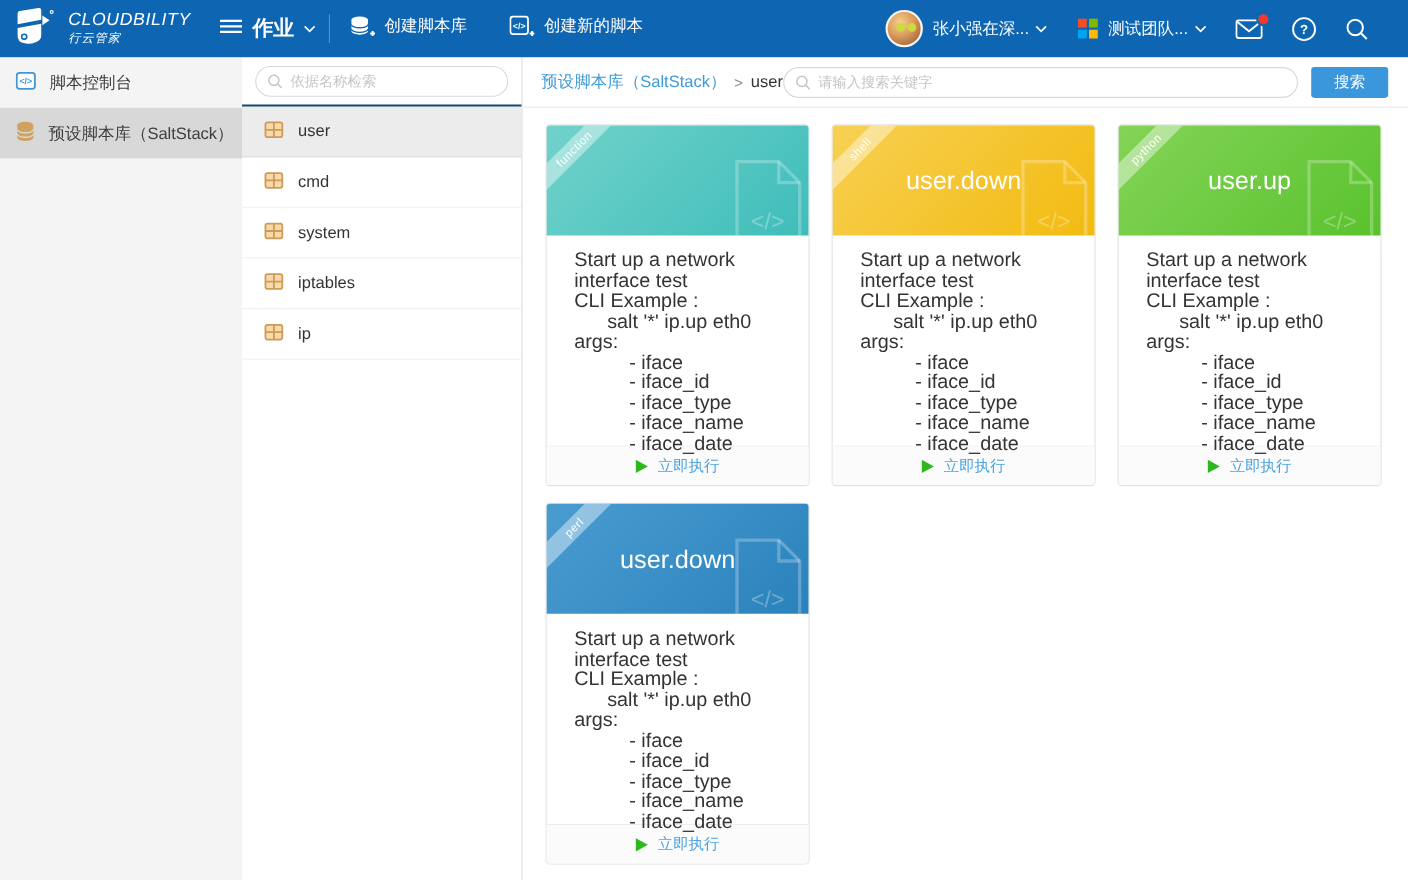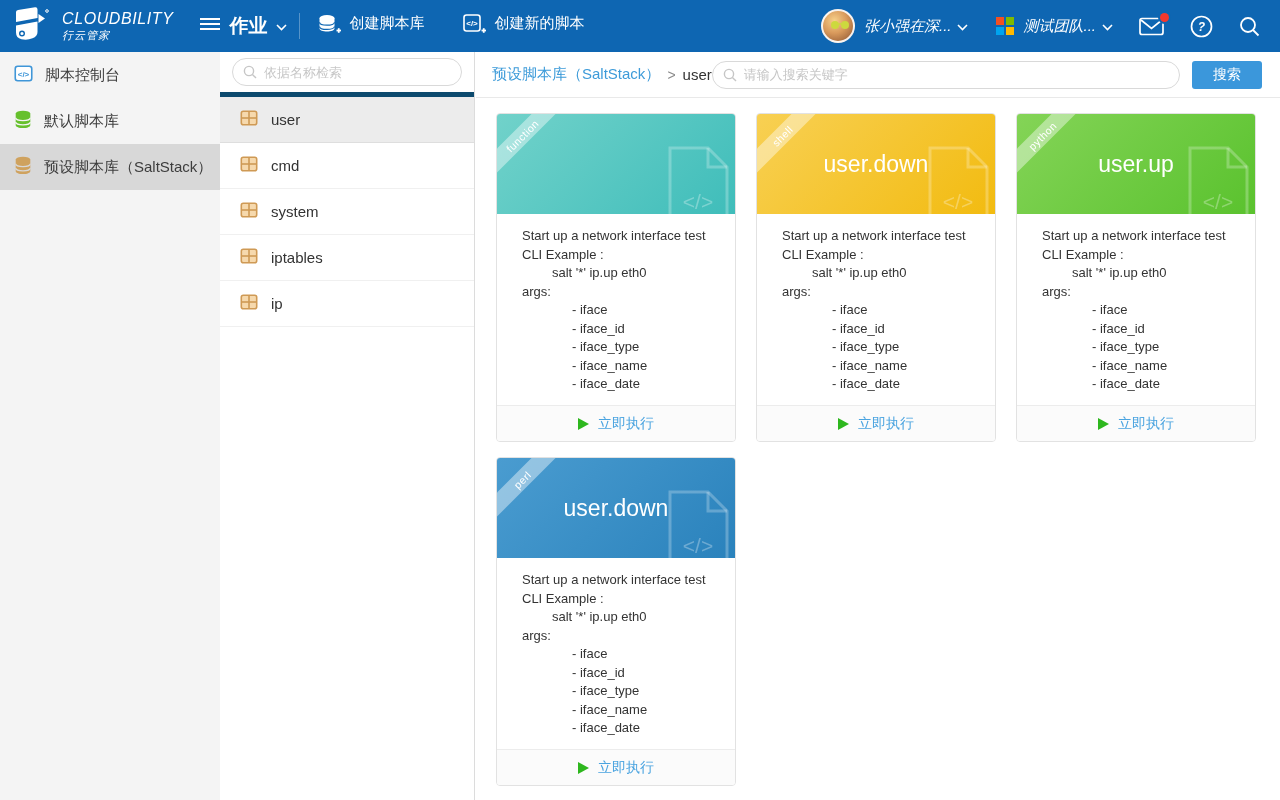--- a/index.html
+++ b/index.html
@@ -10,21 +10,21 @@
   .navbar { position:absolute; top:0; left:0; right:0; height:52px; background:#0e66b2;
     display:flex; align-items:center; color:#fff; z-index:10; }
   .brand { display:flex; align-items:center; margin-left:14px; cursor:default; }
   .brand-text { margin-left:8px; line-height:1.15; }
   .brand-name { font-size:16px; font-weight:normal; font-style:italic; letter-spacing:.6px; }
   .brand-sub { font-size:11px; margin-top:1px; letter-spacing:1px;font-style:italic; }
   .nav-menu { display:flex; align-items:center; margin-left:26px; cursor:pointer;font-weight:bold; }
   .nav-menu-label { font-size:19px; margin:0 8px 0 10px; }
   .nav-divider { width:1px; height:26px; background:rgba(255,255,255,.3); margin:0 18px 0 12px; }
   .nav-action { display:flex; gap:9px; font-size:15px; margin-right:38px; cursor:pointer; }
-  .nav-right { margin-left:auto; display:flex; align-items:center; padding-right:20px;font-style:italic; }
+  .nav-right { margin-left:auto; display:flex; align-items:center; padding-right:36px; }
   .avatar { width:34px; height:34px; border-radius:50%; border:2px solid rgba(255,255,255,.9);
     background:radial-gradient(circle at 38% 32%, #f7d08a 0%, #d99a5c 45%, #8a5230 100%);
     position:relative; cursor:pointer; flex:0 0 auto; }
   .avatar svg { position:absolute; left:4px; top:9px; }
   .nav-name { font-size:15px; margin:0 6px 0 9px; cursor:pointer; white-space:nowrap; }
   .chev { margin-right:0; }
   .ms-grid { display:grid; grid-template-columns:8px 8px; grid-template-rows:8px 8px; gap:2px; margin-left:28px; }
   .ms-grid i { display:block; }
   .nav-ico { margin-left:26px; position:relative; cursor:pointer; display:flex; align-items:center; }
   .mail-dot { position:absolute; top:-4px; right:-5px; width:9px; height:9px; border-radius:50%;
@@ -33,21 +33,21 @@
   
   .sidebar { position:absolute; top:52px; left:0; width:220px; bottom:0; background:#f4f4f4; }
   .side-item { height:46px; display:flex; align-items:center; padding-left:14px; gap:12px;
     font-size:15px; color:#3d3d3d; cursor:pointer; white-space:nowrap; }
   .side-item.selected { background:#d8d8d8; }
 
   
   .modpanel { position:absolute; top:52px; left:220px; width:255px; bottom:0; background:#fff;
     border-right:1px solid #dcdcdc; }
   .mod-search-wrap { height:45px; display:flex; align-items:center; padding:0 12px;
-    border-bottom:5px solid #0c4a6e; }
+    border-bottom:2px solid #0c4a6e; }
   .pill-search { position:relative; flex:1; }
   .pill-search input { width:100%; height:28px; border:1px solid #d9d9d9; border-radius:14px;
     padding:0 12px 0 31px; font-size:13px; color:#555; outline:none; background:#fff; }
   .pill-search svg { position:absolute; left:11px; top:7px; }
   input::placeholder { color:#c6c6c6; }
   .mod-item { height:46px; display:flex; align-items:center; gap:13px; padding-left:20px;
     font-size:15px; color:#333; border-bottom:1px solid #f0f0f0; cursor:pointer; }
   .mod-item.selected { background:#ececec; border-bottom-color:#dedede; }
 
   
@@ -69,21 +69,21 @@
   .t-teal   .card-head { background:linear-gradient(135deg,#71d2ca,#3fbdba); }
   .t-yellow .card-head { background:linear-gradient(135deg,#f8d053,#f2bb10); }
   .t-green  .card-head { background:linear-gradient(135deg,#84d457,#5ac22e); }
   .t-blue   .card-head { background:linear-gradient(135deg,#4a9cd0,#2a82bc); }
   .card-title { color:#fff; font-size:23px; line-height:29px; text-align:center; padding:0 12px;
     word-break:break-all; position:relative; z-index:2; }
   .ribbon { position:absolute; top:13px; left:-28px; width:106px; height:17px;
     transform:rotate(-45deg); background:rgba(255,255,255,.42); color:#fff; font-size:10.5px;
     display:flex; align-items:center; justify-content:center; letter-spacing:.5px; z-index:1; }
   .watermark { position:absolute; right:6px; bottom:-16px; z-index:0; }
-  .card-body { height:191px; padding:13px 8px 0 25px; font-size:13px; line-height:18.5px; color:#333; }
+  .card-body { height:191px; padding:13px 8px 0 25px; font-size:18px; line-height:18.5px; color:#333; }
   .dline.ind1 { padding-left:30px; }
   .dline.ind2 { padding-left:50px; }
   .card-foot { height:36px; border-top:1px solid #ececec; background:#fbfbfb; display:flex;
     align-items:center; justify-content:center; gap:9px; border-radius:0 0 3px 3px; cursor:pointer; }
   .play { width:0; height:0; border-left:11px solid #2eb71e; border-top:6.5px solid transparent;
     border-bottom:6.5px solid transparent; }
   .foot-label { color:#4ba4e0; font-size:14px; }
 </style>
 </head>
 <body>
@@ -209,31 +209,20 @@
 
 <div class="sidebar">
   <div class="side-item">
     <span>
       <svg width="19" height="19" viewBox="0 0 19 19">
         <rect x="1.25" y="2.25" width="16.5" height="14.5" rx="2.5" fill="#fff" stroke="#3f96d8" stroke-width="1.6"></rect>
         <text x="9.5" y="12.5" text-anchor="middle" font-size="8" font-weight="bold" fill="#3f96d8" font-family="Liberation Sans,sans-serif">&lt;/&gt;</text>
       </svg>
     </span>
     <span>脚本控制台</span>
-  </div>
-  <div class="side-item">
-    <span>
-      <svg width="18" height="19" viewBox="0 0 18 19">
-        <ellipse cx="9" cy="3.6" rx="7.3" ry="2.9" fill="#66c02c"></ellipse>
-        <path d="M1.7 3.6 v11.6 c0 1.6 3.3 2.9 7.3 2.9 s7.3-1.3 7.3-2.9 V3.6" fill="#66c02c"></path>
-        <path d="M1.7 7.8 c0 1.6 3.3 2.9 7.3 2.9 s7.3-1.3 7.3-2.9" fill="none" stroke="#f4f4f4" stroke-width="1.2"></path>
-        <path d="M1.7 11.9 c0 1.6 3.3 2.9 7.3 2.9 s7.3-1.3 7.3-2.9" fill="none" stroke="#f4f4f4" stroke-width="1.2"></path>
-      </svg>
-    </span>
-    <span>默认脚本库</span>
   </div>
   <div class="side-item selected">
     <span>
       <svg width="18" height="19" viewBox="0 0 18 19">
         <ellipse cx="9" cy="3.6" rx="7.3" ry="2.9" fill="#cfa25e"></ellipse>
         <path d="M1.7 3.6 v11.6 c0 1.6 3.3 2.9 7.3 2.9 s7.3-1.3 7.3-2.9 V3.6" fill="#cfa25e"></path>
         <path d="M1.7 7.8 c0 1.6 3.3 2.9 7.3 2.9 s7.3-1.3 7.3-2.9" fill="none" stroke="#d8d8d8" stroke-width="1.2"></path>
         <path d="M1.7 11.9 c0 1.6 3.3 2.9 7.3 2.9 s7.3-1.3 7.3-2.9" fill="none" stroke="#d8d8d8" stroke-width="1.2"></path>
       </svg>
     </span>

